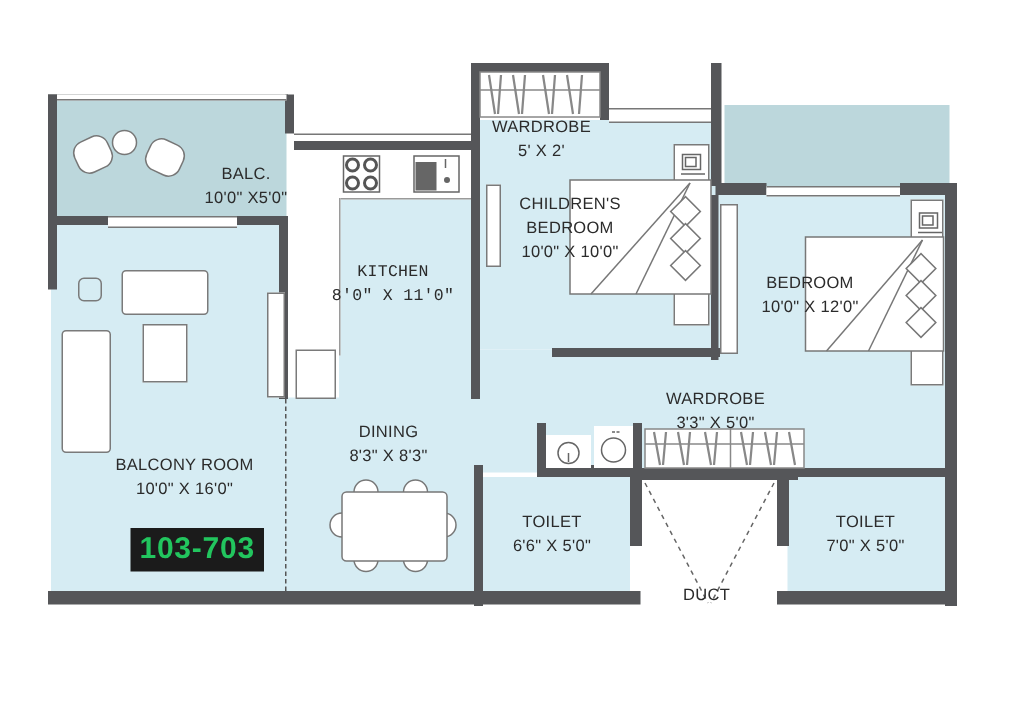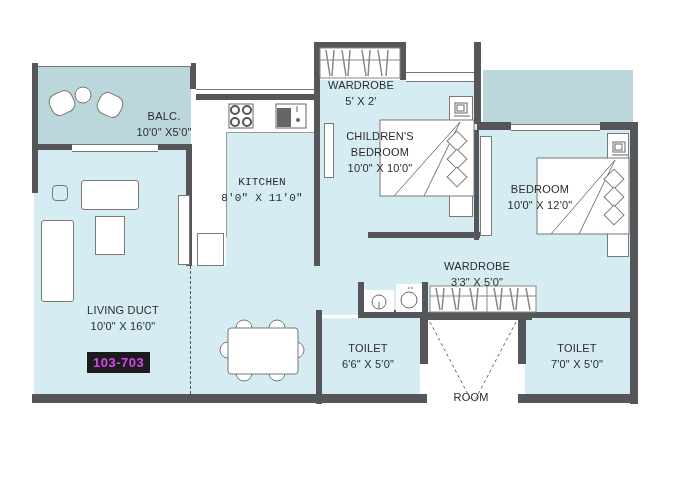--- a/index.html
+++ b/index.html
@@ -5,21 +5,21 @@
   html, body { margin:0; padding:0; background:#ffffff; }
   body { width:682px; height:478px; position:relative; overflow:hidden; font-family:"Liberation Sans", sans-serif; }
   .abs { position:absolute; }
   .room { position:absolute; background:#d6ecf3; }
   .balc { position:absolute; background:#bcd7dc; }
   .wall { position:absolute; background:#555659; }
   .white { position:absolute; background:#ffffff; }
   .label { position:absolute; text-align:center; color:#2b2b2b; font-size:11px; line-height:16px; white-space:nowrap; transform:translateX(-50%); letter-spacing:0.2px; }
   .label span { display:block; }
   .outline { position:absolute; border:1px solid #7a7a7a; background:#fff; box-sizing:border-box; }
-  .badge { position:absolute; background:#1b1b1b; color:#d946ef; font-weight:bold; font-size:13px; padding:3px 6px; letter-spacing:0.5px; }
+  .badge { position:absolute; background:#1b1b1b; color:#22c55e; font-weight:bold; font-size:20px; padding:3px 6px; letter-spacing:0.5px; }
   svg { position:absolute; overflow:visible; }
 </style>
 </head>
 <body>
 
 <div class="abs" style="left:0;top:0;width:682px;height:478px;">
 
   <div class="balc" style="left:38px;top:66px;width:153px;height:78px;"></div>
   <div class="room" style="left:34px;top:150px;width:158px;height:244px;"></div>
   <div class="room" style="left:226px;top:132px;width:94px;height:262px;"></div>
@@ -171,26 +171,30 @@
     <rect x="0" y="0" width="26" height="28" fill="#fff"></rect>
     <circle cx="13" cy="16" r="8" fill="none" stroke="#666"></circle>
     <line x1="12" y1="4" x2="18" y2="4" stroke="#666" stroke-dasharray="2,1"></line>
   </svg>
 
   <div class="label" style="left:164px;top:88px;margin-top:20px;">
     <span>BALC.</span>
     <span>10'0" X5'0"</span>
   </div>
   <div class="label" style="left:123px;top:302px;">
-    <span>LIVING DUCT</span>
+    <span>BALCONY ROOM</span>
     <span>10'0" X 16'0"</span>
   </div>
   <div class="label" style="left:262px;top:174px;font-family:Liberation Mono, monospace;">
     <span>KITCHEN</span>
     <span>8'0" X 11'0"</span>
+  </div>
+  <div class="label" style="left:259px;top:280px;">
+    <span>DINING</span>
+    <span>8'3" X 8'3"</span>
   </div>
   <div class="label" style="left:361px;top:77px;">
     <span>WARDROBE</span>
     <span>5' X 2'</span>
   </div>
   <div class="label" style="left:380px;top:128px;">
     <span>CHILDREN'S</span>
     <span>BEDROOM</span>
     <span>10'0" X 10'0"</span>
   </div>
@@ -204,17 +208,17 @@
   </div>
   <div class="label" style="left:368px;top:340px;">
     <span>TOILET</span>
     <span>6'6" X 5'0"</span>
   </div>
   <div class="label" style="left:577px;top:340px;">
     <span>TOILET</span>
     <span>7'0" X 5'0"</span>
   </div>
   <div class="label" style="left:471px;top:389px;">
-    <span>ROOM</span>
+    <span>DUCT</span>
   </div>
 
   <div class="badge" style="left:87px;top:352px;">103-703</div>
 </div>
 
 </body></html>

